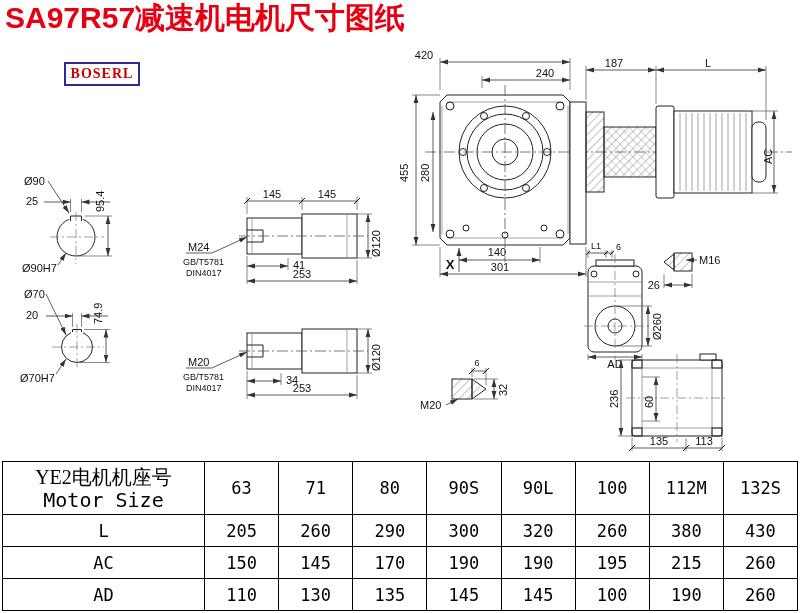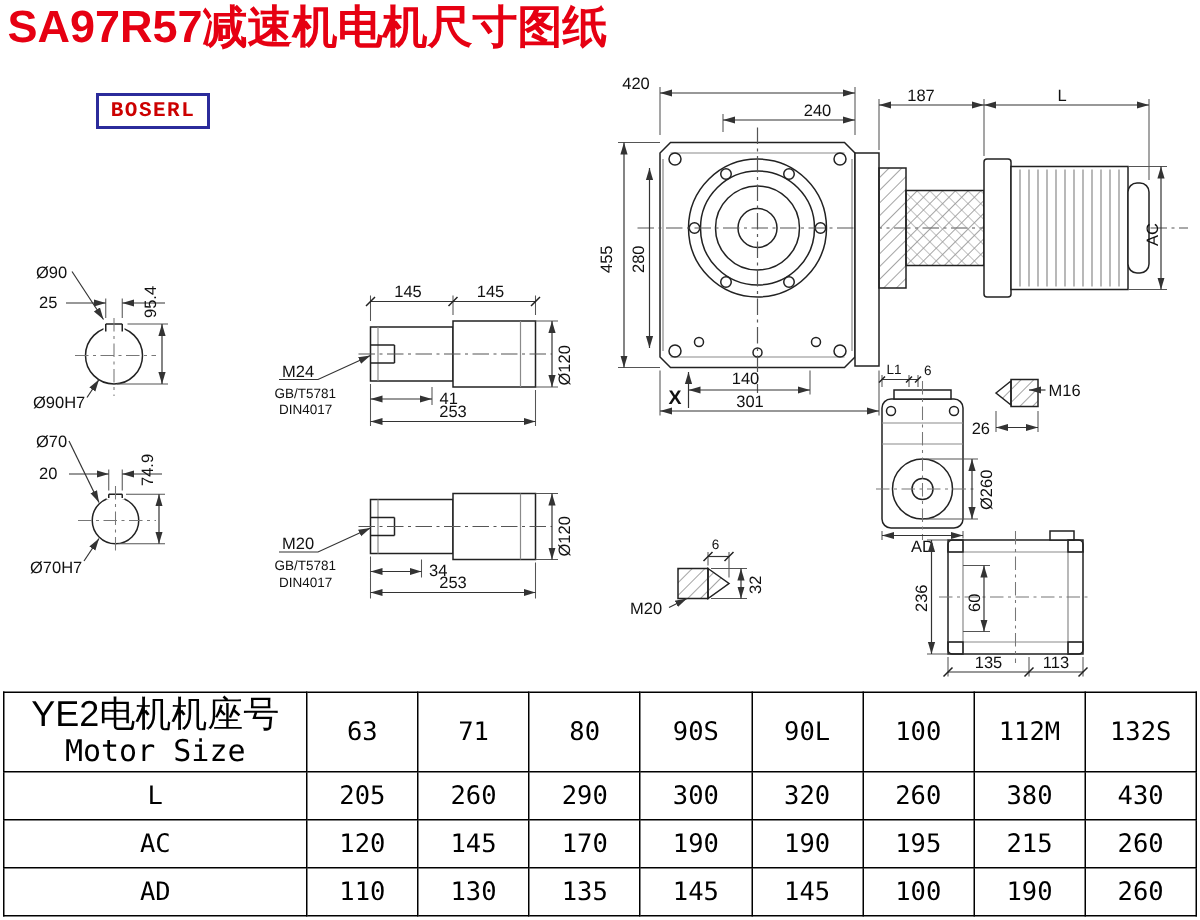--- a/index.html
+++ b/index.html
@@ -2,39 +2,39 @@
 <html><head>
 <meta charset="utf-8">
 <style>
   html,body{margin:0;padding:0;background:#fff;}
   .page{position:relative;width:800px;height:613px;background:#fff;overflow:hidden;
         font-family:"Liberation Sans",sans-serif;}
   .title{position:absolute;left:5px;top:-2px;font-size:30px;font-weight:900;
          color:#e60012;white-space:nowrap;}
   .logo{position:absolute;left:64px;top:62px;width:72px;height:20px;border:2px solid #2b2b9b;
         color:#cc0000;font-weight:bold;font-size:14px;line-height:20px;text-align:center;
-        font-family:Liberation Mono, monospace;letter-spacing:1px;background:#fff;}
+        font-family:Liberation Serif, serif;letter-spacing:1px;background:#fff;}
   svg.drawing{position:absolute;left:0;top:0;}
   svg text{font-family:"Liberation Sans",sans-serif;font-size:11px;fill:#111;}
   .t9{font-size:9px;}
   .bold12{font-size:13px;font-weight:bold;}
   .fw{fill:#fff;stroke:#222;stroke-width:1;}
   .ln{fill:none;stroke:#222;stroke-width:1;}
   .ln2{fill:none;stroke:#8a8a8a;stroke-width:0.8;}
   .cl{fill:none;stroke:#555;stroke-width:0.8;stroke-dasharray:11 3 2 3;}
   .cl2{fill:none;stroke:#777;stroke-width:0.7;stroke-dasharray:9 3 2 3;}
   .ext{fill:none;stroke:#555;stroke-width:0.7;}
   .dim{fill:none;stroke:#333;stroke-width:0.8;}
   .tick{stroke:#222;stroke-width:1;fill:none;}
   .spec{position:absolute;left:2px;top:461px;width:796px;border-collapse:collapse;
         table-layout:fixed;font-family:"DejaVu Sans Mono","Liberation Mono",monospace;
         font-size:17px;color:#000;}
   .spec td{border:1px solid #000;text-align:center;padding:0;height:31px;}
   .spec tr.head td{height:52px;}
-  .head-cn{font-size:24px;font-family:Liberation Sans, sans-serif;line-height:24px;}
+  .head-cn{font-size:20px;font-family:Liberation Serif, serif;line-height:24px;}
   .head-en{font-size:20px;line-height:22px;}
 </style>
 </head>
 <body>
 
 <div class="page">
 
   <svg class="drawing" width="800" height="460" viewBox="0 0 800 460">
     <defs>
       <pattern id="h1" width="6" height="6" patternUnits="userSpaceOnUse" patternTransform="rotate(45)">
@@ -285,21 +285,21 @@
         <td>260</td>
         <td>290</td>
         <td>300</td>
         <td>320</td>
         <td>260</td>
         <td>380</td>
         <td>430</td>
       </tr>
       <tr>
         <td>AC</td>
-        <td>120</td>
+        <td>150</td>
         <td>145</td>
         <td>170</td>
         <td>190</td>
         <td>190</td>
         <td>195</td>
         <td>215</td>
         <td>260</td>
       </tr>
       <tr>
         <td>AD</td>

